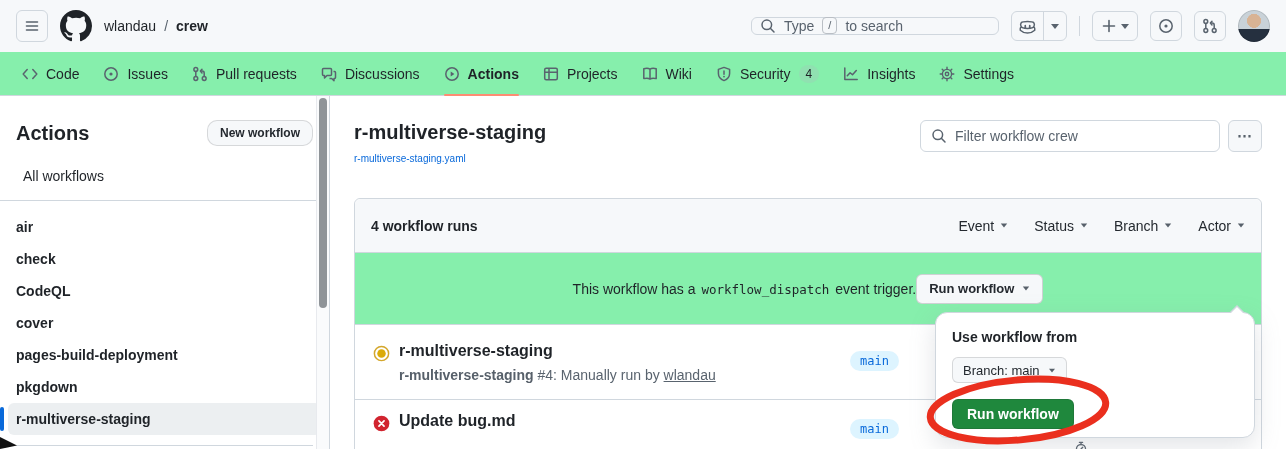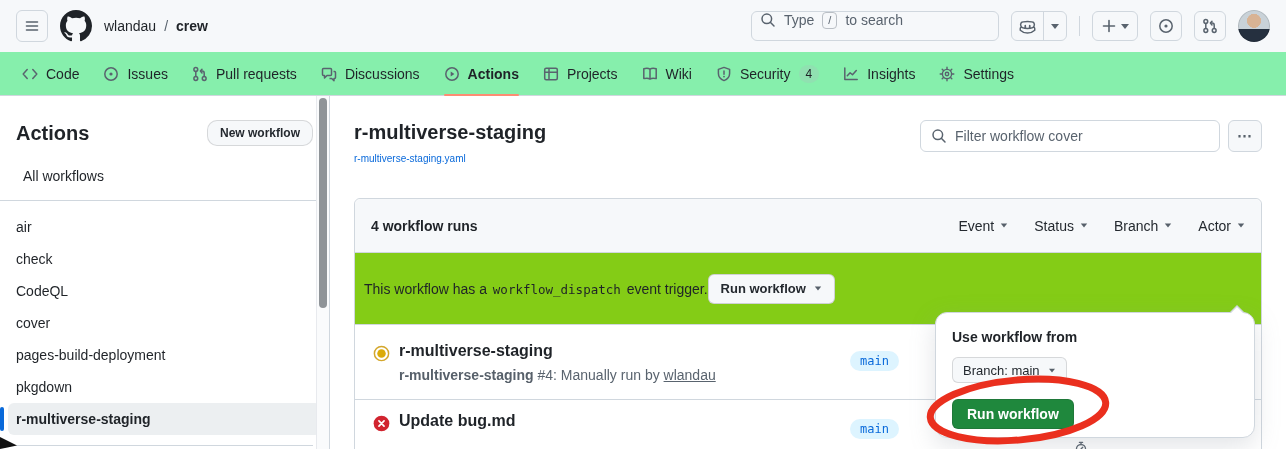--- a/index.html
+++ b/index.html
@@ -20,22 +20,22 @@
     width:32px;height:32px;border:1px solid #d0d7de;border-radius:6px;
     background:transparent;display:flex;align-items:center;justify-content:center;
     color:#59636e;cursor:pointer;flex:0 0 auto;
   }
   .gh-logo{ color:#1f2328; flex:0 0 auto; }
   .breadcrumb{ display:flex; gap:8px; align-items:center; font-size:14px; white-space:nowrap;}
   .breadcrumb .sep{ color:#59636e; }
   .breadcrumb .repo{ font-weight:700; }
   .hdr-spacer{ flex:1; }
   .search-box{
-    width:248px;height:30px;border:1px solid #d0d7de;border-radius:6px;
-    background:#f6f8fa;display:flex;align-items:flex-start;gap:8px;padding:0 8px;
+    width:248px;height:18px;border:1px solid #d0d7de;border-radius:6px;
+    background:#f6f8fa;display:flex;align-items:flex-end;gap:8px;padding:0 8px;
     color:#59636e;cursor:text;flex:0 0 auto;
   }
   .kbd-slash{
     border:1px solid #babfc5;border-radius:4px;font-size:11px;line-height:15px;
     padding:0 5px;color:#59636e;
   }
   .split-btn{
     display:flex;height:30px;border:1px solid #d0d7de;border-radius:6px;
     overflow:hidden;background:transparent;flex:0 0 auto;
   }
@@ -96,21 +96,21 @@
   .btn{
     border:1px solid rgba(31,35,40,.15);border-radius:10px;background:#f6f8fa;
     font-size:12px;font-weight:600;color:#24292f;padding:5px 12px;cursor:pointer;
     font-family:inherit;
   }
   .all-workflows{ margin:22px 0 0 7px; font-size:14px; color:#1f2328; cursor:pointer; }
   .sb-divider{ border:0;border-top:1px solid #d0d7de;margin:16px -16px 0; }
   .wf-list{ list-style:none;margin:10px 0 0; }
   .wf-item{
     height:32px;display:flex;align-items:center;font-size:14px;color:#1f2328;
-    padding:0 8px;margin:0 -8px 0 -8px;border-radius:6px;cursor:pointer;position:relative;
+    padding:0 8px;margin:0 -8px 0 -8px;border-radius:6px;cursor:pointer;position:relative;font-weight:bold;
   }
   .wf-item.selected{ background:#eceff1;font-weight:600; }
   .wf-item.selected::before{
     content:"";position:absolute;left:-8px;top:4px;width:4px;height:24px;
     background:#0969da;border-radius:3px;
   }
   .sb-divider2{ border:0;border-top:1px solid #d0d7de;margin:10px 0 0 0; }
   .sb-track{
     position:absolute;top:0;right:0;width:13px;height:100%;
     background:#fafbfc;border-left:1px solid #e8eaee;
@@ -142,22 +142,22 @@
     height:54px;background:#f6f8fa;border-bottom:1px solid #d0d7de;
     border-radius:6px 6px 0 0;display:flex;align-items:center;justify-content:space-between;
     padding:0 16px;
   }
   .runs-count{ font-weight:700;font-size:14px; }
   .run-filters{ display:flex;gap:26px; }
   .run-filter{ display:flex;align-items:center;gap:6px;color:#24292f;cursor:pointer;font-size:14px; }
   .run-filter .caret-down{ color:#57606a; transform:scale(.8); }
 
   .banner{
-    background:#84cc16;padding:0 9px;height:71px;display:flex;align-items:center;
-    justify-content:flex-start;
+    background:#86efac;padding:0 26px;height:71px;display:flex;align-items:center;
+    justify-content:center;
   }
   .banner-text{ font-size:14px;color:#1f2328; }
   .banner-text code{
     font-family:"DejaVu Sans Mono","Liberation Mono",monospace;font-size:12.5px;
     padding:0 2px;
   }
   .banner-btn{
     height:30px;border:1px solid rgba(31,35,40,.18);border-radius:6px;background:#f6f8fa;
     font-size:13px;font-weight:600;color:#24292f;padding:0 12px;display:flex;
     align-items:center;gap:8px;cursor:pointer;font-family:inherit;
@@ -417,21 +417,21 @@
         <a class="yaml-link">r-multiverse-staging.yaml</a>
       </div>
       <div class="head-right">
         <div class="filter-box">
           <span>
             <svg width="16" height="16" viewBox="0 0 16 16" fill="none" stroke="currentColor" stroke-width="1.5">
                 <circle cx="6.8" cy="6.8" r="4.8"></circle>
                 <path d="M10.3 10.3 14 14" stroke-linecap="round"></path>
               </svg>
           </span>
-          <span>Filter workflow cover</span>
+          <span>Filter workflow crew</span>
         </div>
         <button class="kebab-btn">
           <span>⋯</span>
         </button>
       </div>
     </div>
 
     <section class="runs-box">
       <div class="runs-head">
         <span class="runs-count">4 workflow runs</span>

